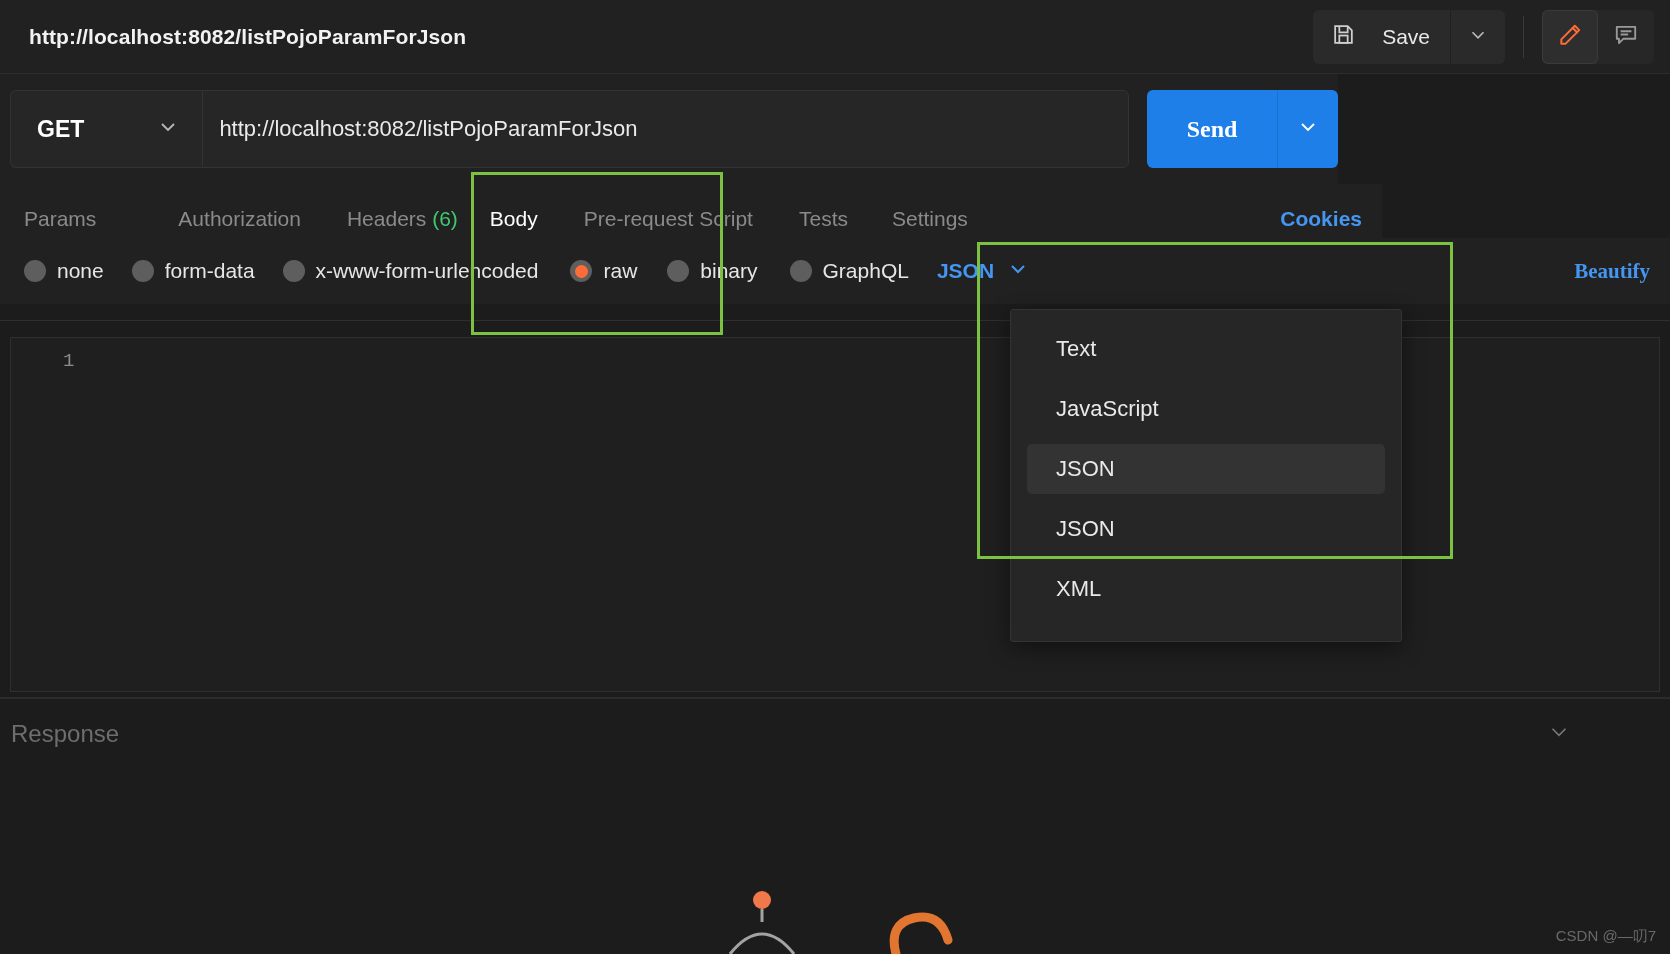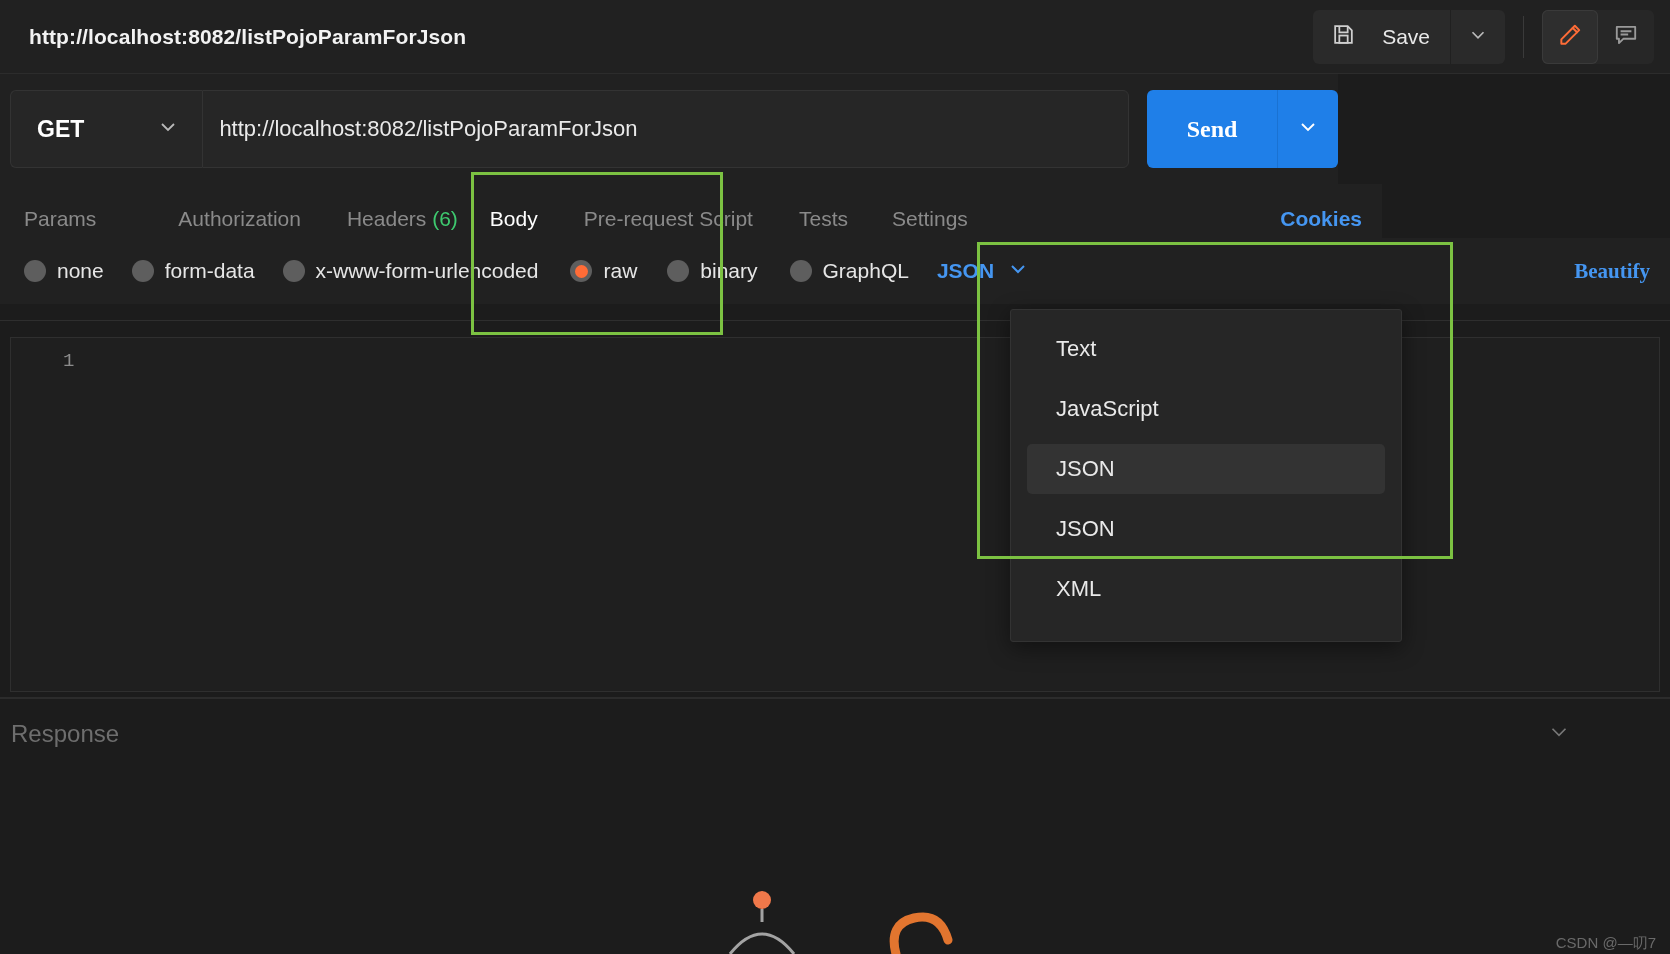--- a/index.html
+++ b/index.html
@@ -351,21 +351,21 @@
     position: absolute;
     left: 700px; top: 862px;
     width: 260px; height: 92px;
     z-index: 5;
     pointer-events: none;
   }
 
   
   .watermark {
     position: absolute;
-    right: 14px; bottom: 1px;
+    right: 14px; bottom: 8px;
     font-size: 15px;
     color: #6a6a6a;
     z-index: 50;
   }
 </style>
 </head>
 <body>
 
 <div class="topbar">
   <div class="req-title">http://localhost:8082/listPojoParamForJson</div>

